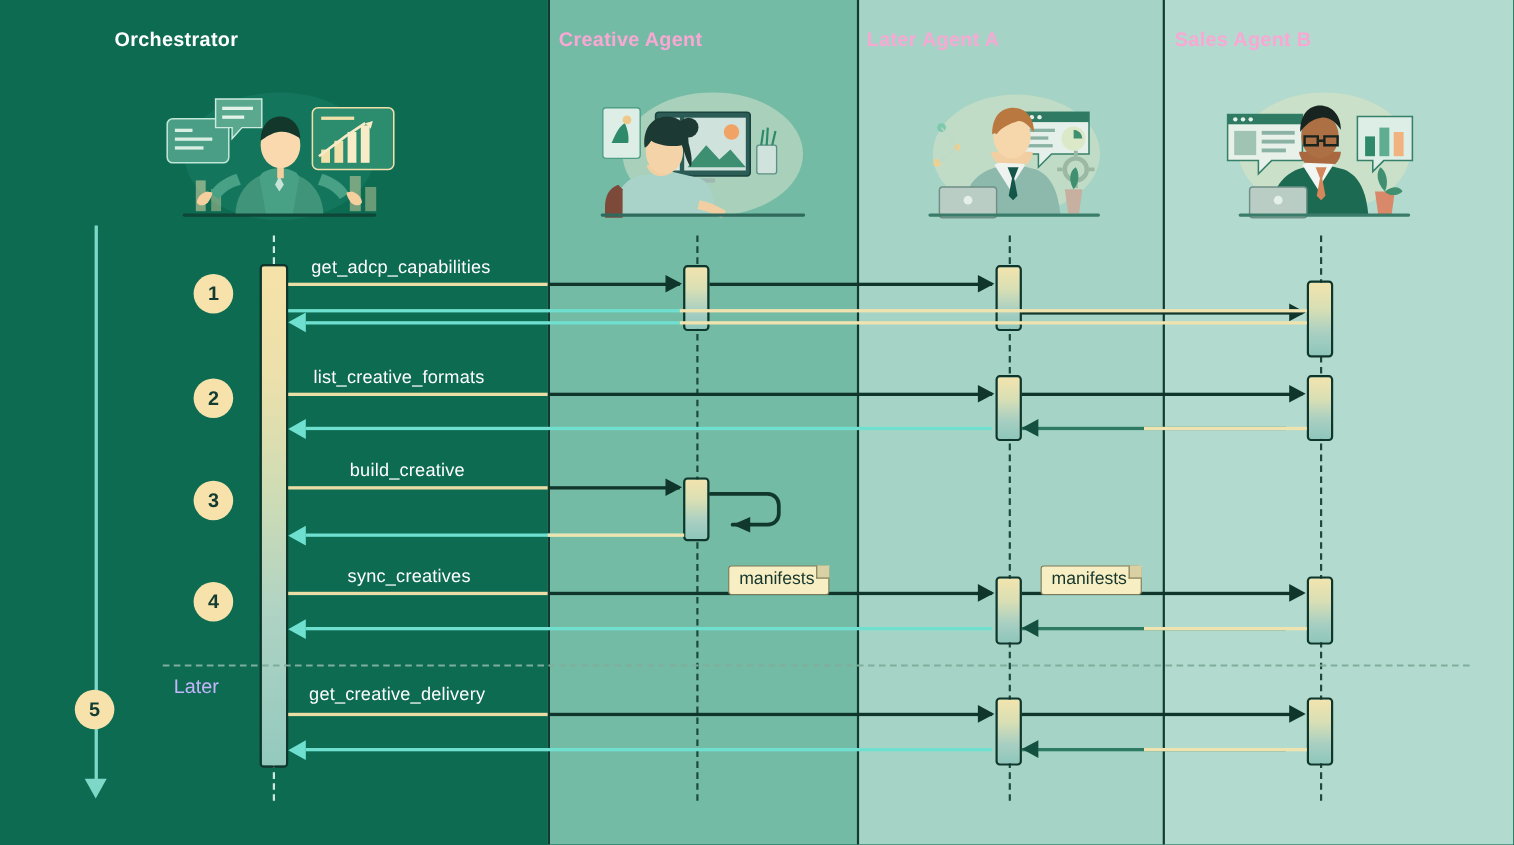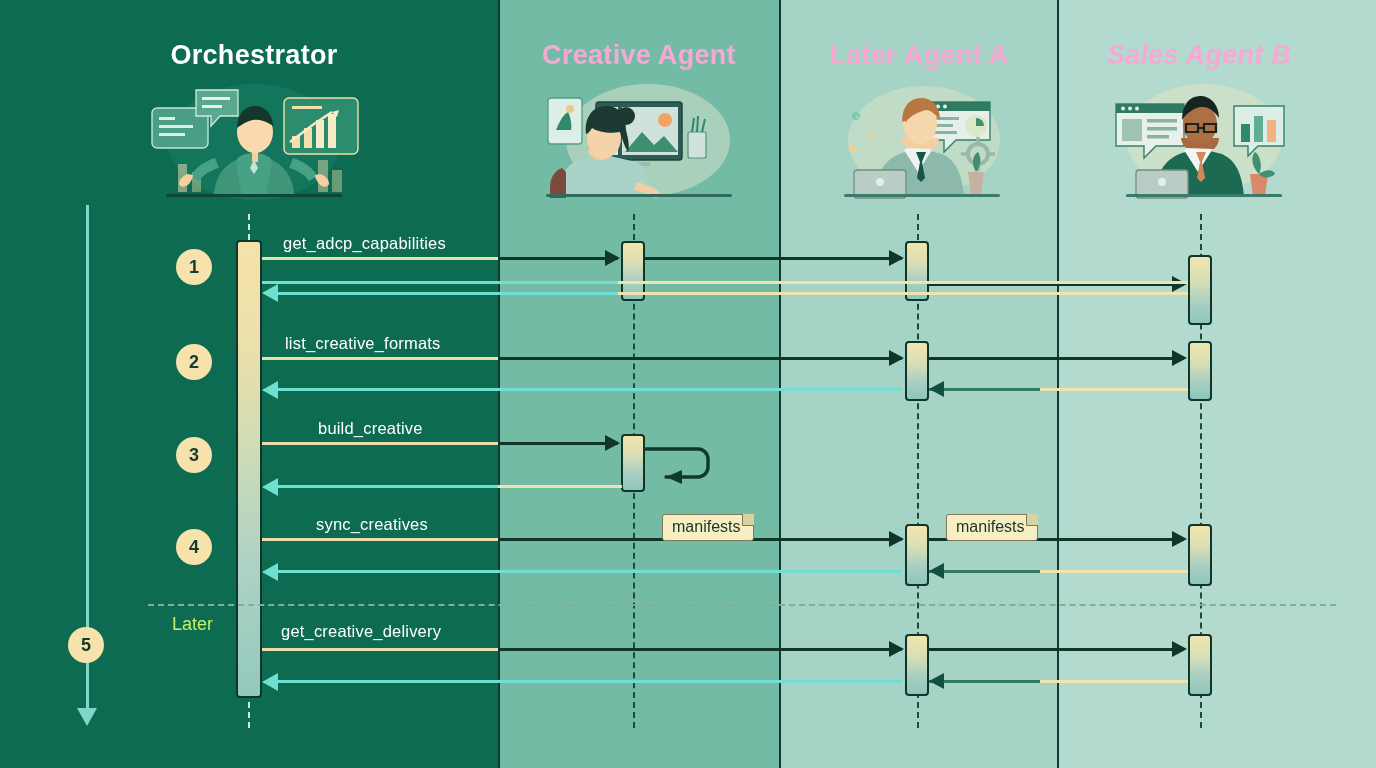--- a/index.html
+++ b/index.html
@@ -33,26 +33,24 @@
     top: 0;
     bottom: 0;
     width: 2px;
     background: #113a30;
   }
 
   
   .col-title {
     position: absolute;
     top: 26px;
-    text-align: center;
-    font-size: 27px;
+    font-size: 18px;
     font-weight: bold;
     letter-spacing: 0.3px;
     white-space: nowrap;
-    margin-top: 14px;
   }
   .col-title.light { color: #ffffff; }
   .col-title.dark  { color: #f9a8d4; }
 
   
   .avatar {
     position: absolute;
     top: 76px;
     height: 136px;
   }
@@ -176,24 +174,24 @@
   .later-rule {
     position: absolute;
     left: 148px;
     right: 40px;
     top: 604px;
     height: 0;
     border-top: 2px dashed #7fae9c;
   }
   .later-label {
     position: absolute;
-    left: 172px;
+    left: 158px;
     top: 614px;
     font-size: 18px;
-    color: #bef264;
+    color: #c4b5fd;
   }
 
   
   .note {
     position: absolute;
     background: #f7eec4;
     border: 1.5px solid #7d7a55;
     border-radius: 3px;
     padding: 3px 13px 4px 9px;
     font-size: 16px;
@@ -226,21 +224,21 @@
   <div class="band salesA"></div>
   <div class="band salesB"></div>
 
   <div class="band-edge" style="left:498px;"></div>
   <div class="band-edge" style="left:779px;"></div>
   <div class="band-edge" style="left:1057px;"></div>
 
   <div class="col-title light" style="left:104px; width:300px;">Orchestrator</div>
   <div class="col-title dark" style="left:508px; width:262px;">Creative Agent</div>
   <div class="col-title dark" style="left:788px; width:262px;">Later Agent A</div>
-  <div class="col-title dark" style="left:1068px; width:262px;font-style:italic;">Sales Agent B</div>
+  <div class="col-title dark" style="left:1068px; width:262px;">Sales Agent B</div>
 
   <div class="avatar" style="left:136px; width:236px;">
     <svg width="236" height="136" viewBox="0 0 236 136">
       <ellipse cx="118" cy="66" rx="86" ry="58" fill="#1a8064" opacity="0.55"></ellipse>
       <rect x="16" y="32" width="56" height="40" rx="5" fill="#4a9e85" stroke="#bfe6d6" stroke-width="1.4"></rect>
       <rect x="23" y="41" width="16" height="3" fill="#d9efe4"></rect>
         <rect x="23" y="49" width="34" height="3" fill="#d9efe4"></rect>
       <rect x="23" y="57" width="26" height="3" fill="#d9efe4"></rect>
       <path d="M60 14h42v26H84l-9 10V40H60z" fill="#5aa98f" stroke="#cdeade" stroke-width="1.3"></path>
       <rect x="66" y="21" width="28" height="3" fill="#e3f3ea"></rect>

